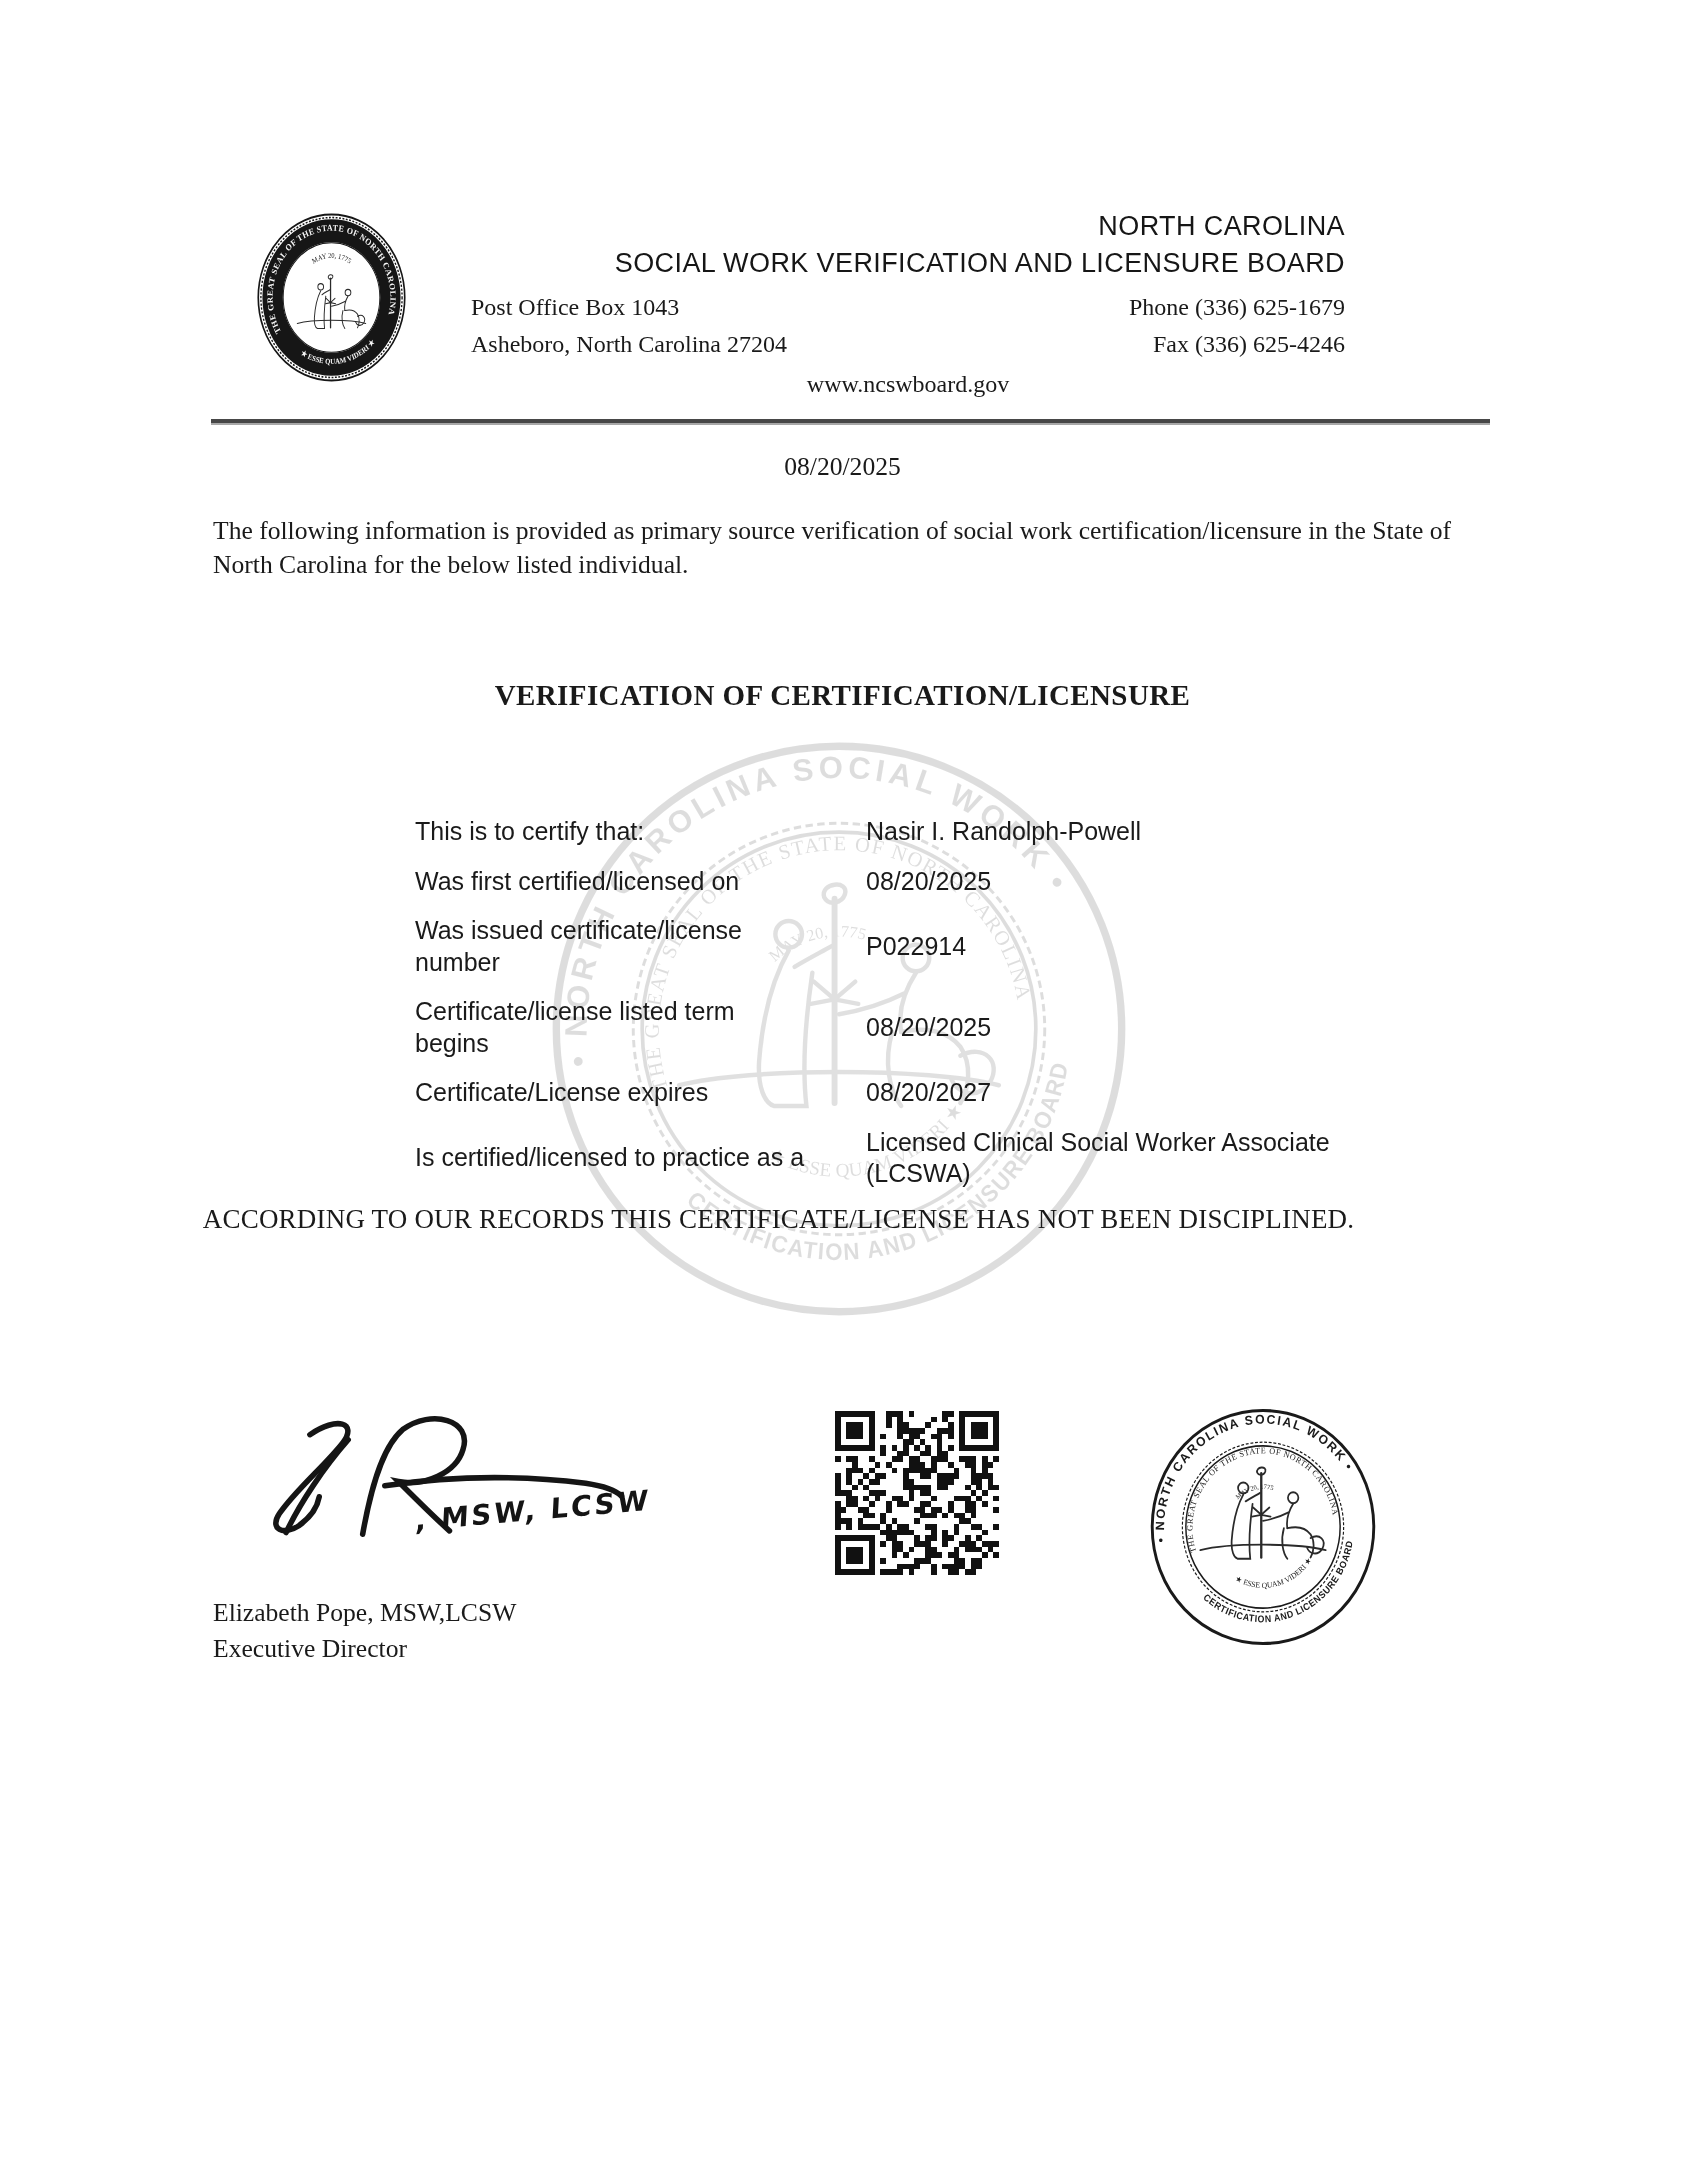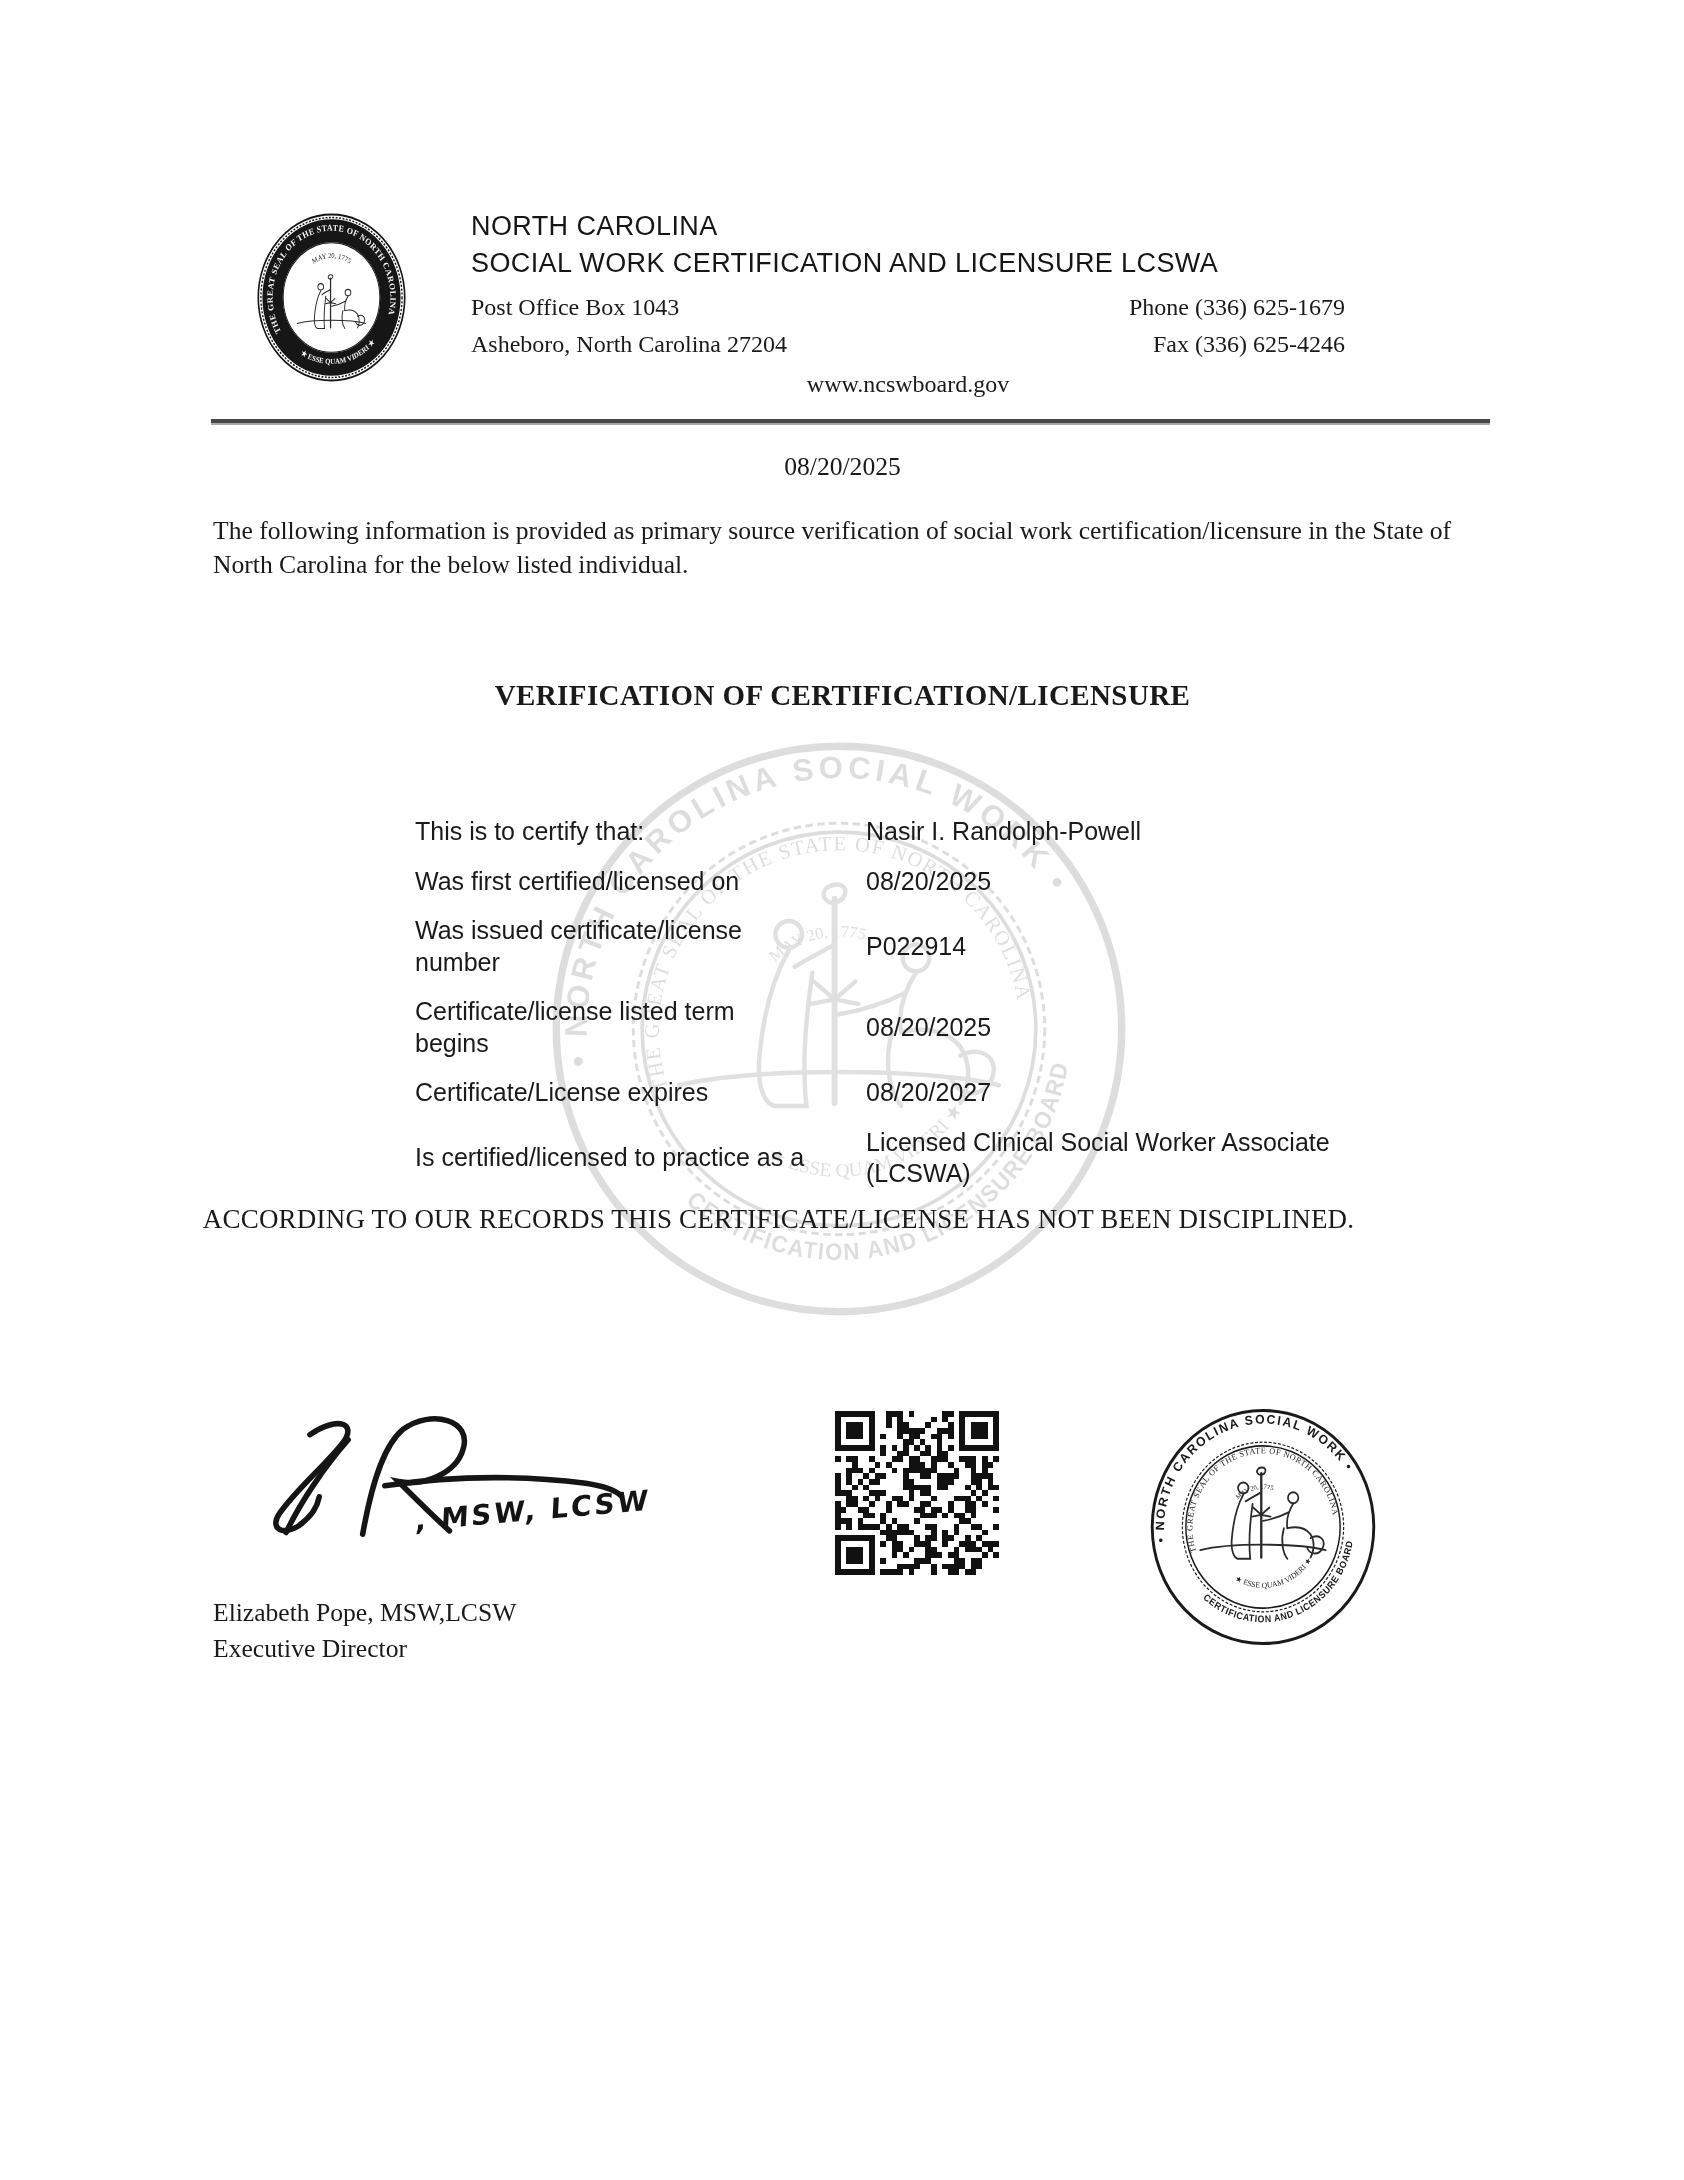--- a/index.html
+++ b/index.html
@@ -2,21 +2,21 @@
 <html style="font-size:13.6px"><head>
 <meta charset="utf-8">
 <style>
   html,body{margin:0;padding:0;background:#888;}
   .page{position:relative;width:1685px;height:2181px;background:#ffffff;overflow:hidden;
         font-family:"Liberation Serif","DejaVu Serif",serif;color:#1a1a1a;}
   .abs{position:absolute;}
   
   .header{left:471px;top:210px;width:874px;}
   .org{font-family:"Liberation Sans","DejaVu Sans",sans-serif;font-size:27px;line-height:32px;
-       text-align:left;letter-spacing:0.4px;color:#161616;white-space:nowrap;}
+       text-align:right;letter-spacing:0.4px;color:#161616;white-space:nowrap;}
   .org2{margin-top:5.1px;}
   .addr-row{margin-top:13.6px;display:flex;justify-content:space-between;font-size:24px;line-height:29px;}
   .addr-row.r2{margin-top:8.5px;}
   .site{margin-top:12px;text-align:center;font-size:24px;}
   
   .rule{left:211px;top:419px;width:1279px;height:6px;
         background:linear-gradient(#474747 0 68%,#a8a8a8 68% 100%);}
   .date{left:0;top:452px;width:1685px;text-align:center;font-size:25.6px;}
   .intro{left:213px;top:514px;width:1252px;font-size:25.6px;line-height:34px;}
   .sec-title{left:0;top:679px;width:1685px;text-align:center;font-weight:bold;
@@ -111,21 +111,21 @@
     <path d="M 244,176 C 228,184 212,188 200,190"></path>
     <path d="M 242,202 C 260,198 274,202 282,212 C 290,224 288,240 282,250"></path>
     <path d="M 236,202 C 230,222 234,242 242,252"></path>
     <path d="M 282,218 C 298,210 310,222 302,236 C 294,248 280,244 276,234"></path>
   </g>
         </g>
   </svg></div>
 
   <div class="abs header">
     <div class="org">NORTH CAROLINA</div>
-    <div class="org org2">SOCIAL WORK CERTIFICATION AND LICENSURE LCSWA</div>
+    <div class="org org2">SOCIAL WORK VERIFICATION AND LICENSURE BOARD</div>
     <div class="addr-row">
       <span>Post Office Box 1043</span>
       <span>Phone (336) 625-1679</span>
     </div>
     <div class="addr-row r2">
       <span>Asheboro, North Carolina 27204</span>
       <span>Fax (336) 625-4246</span>
     </div>
     <div class="site">www.ncswboard.gov</div>
   </div>

